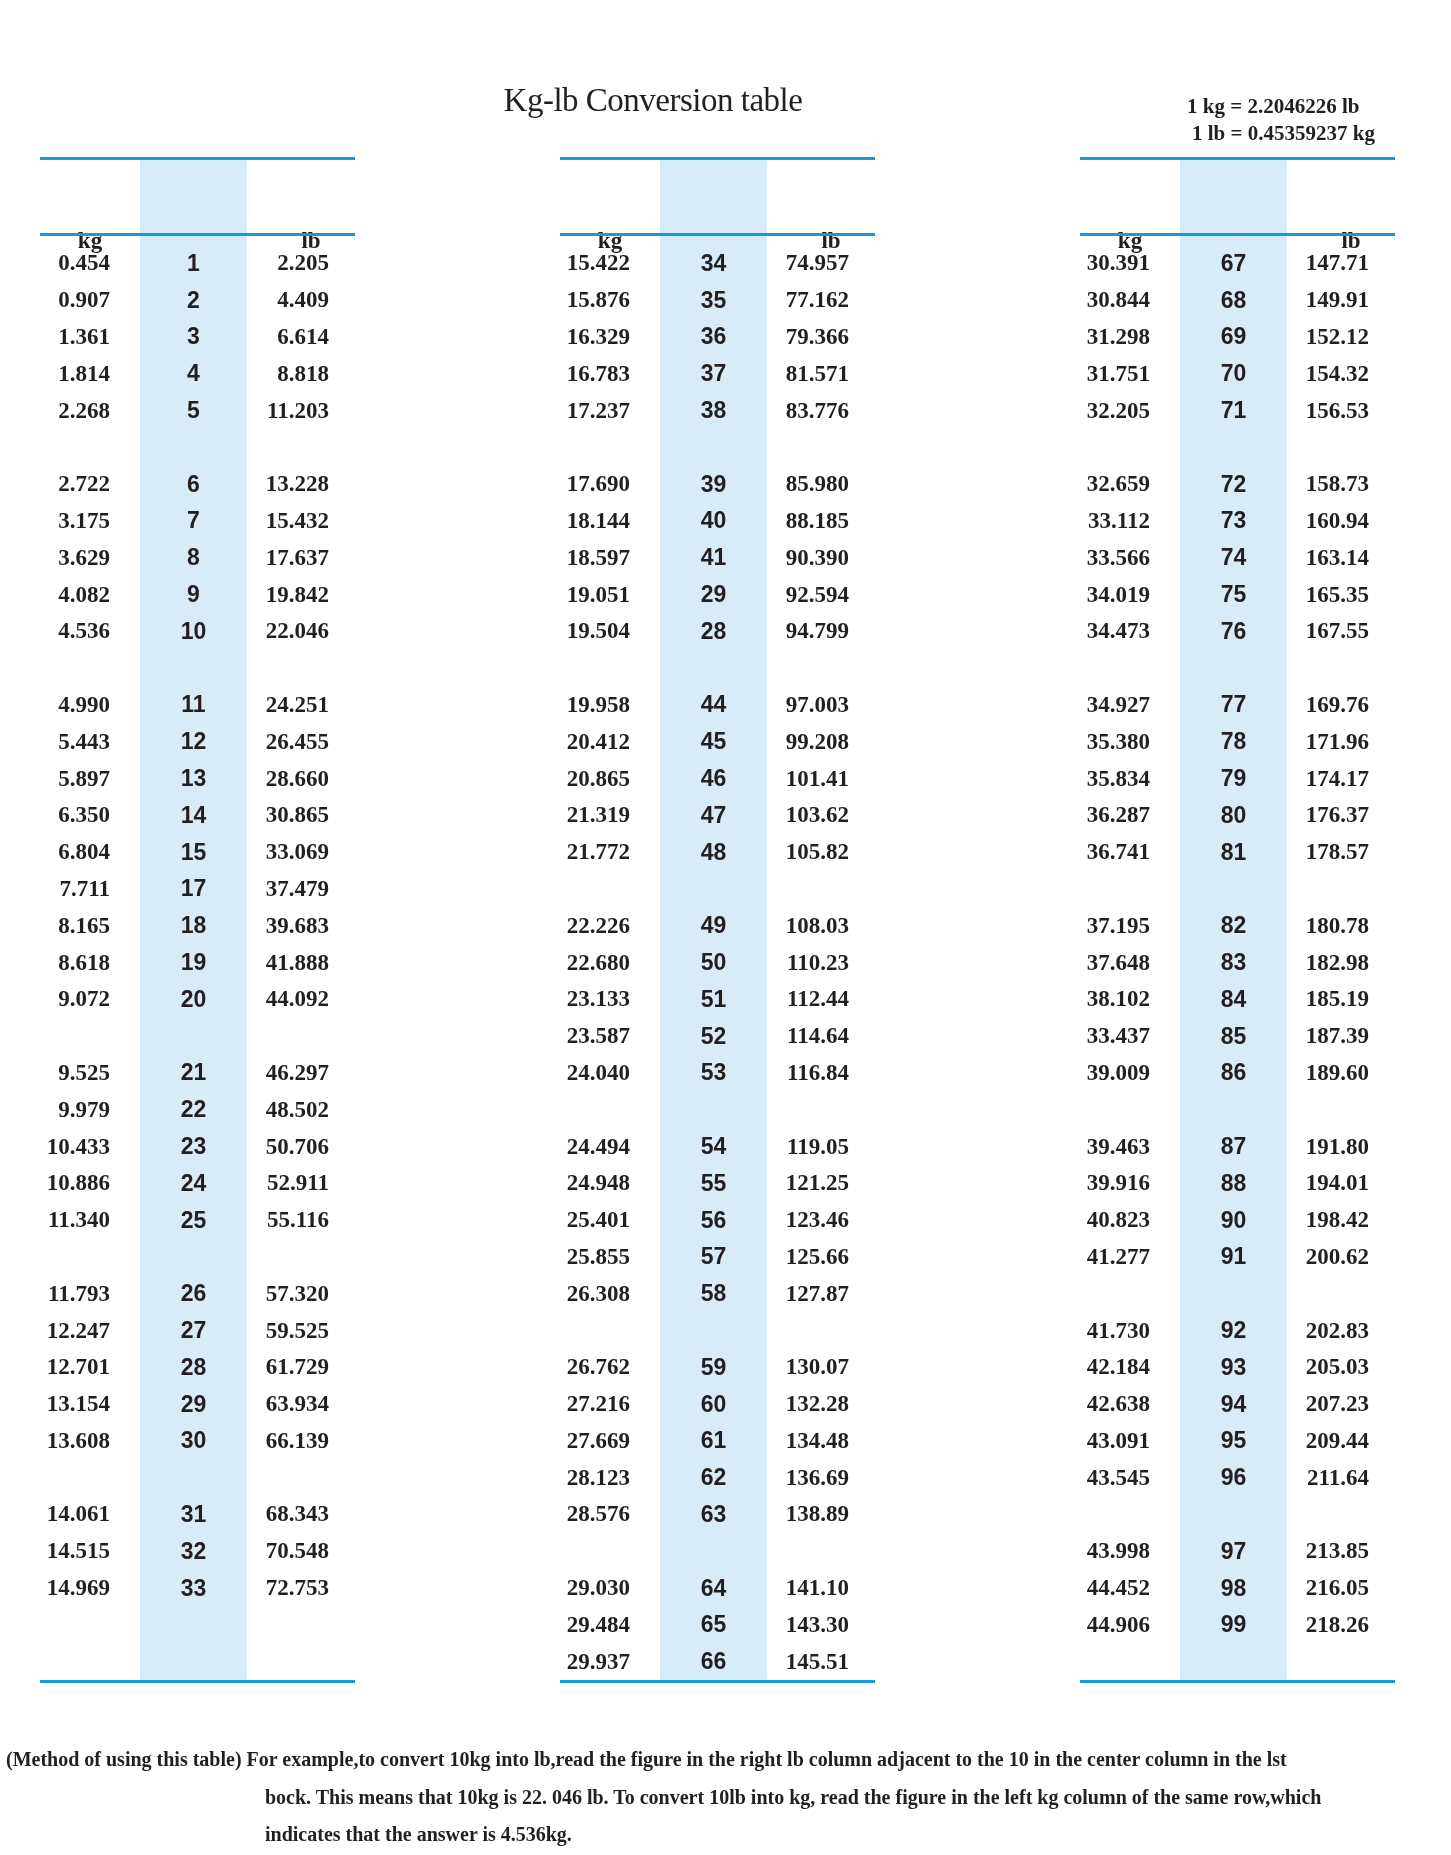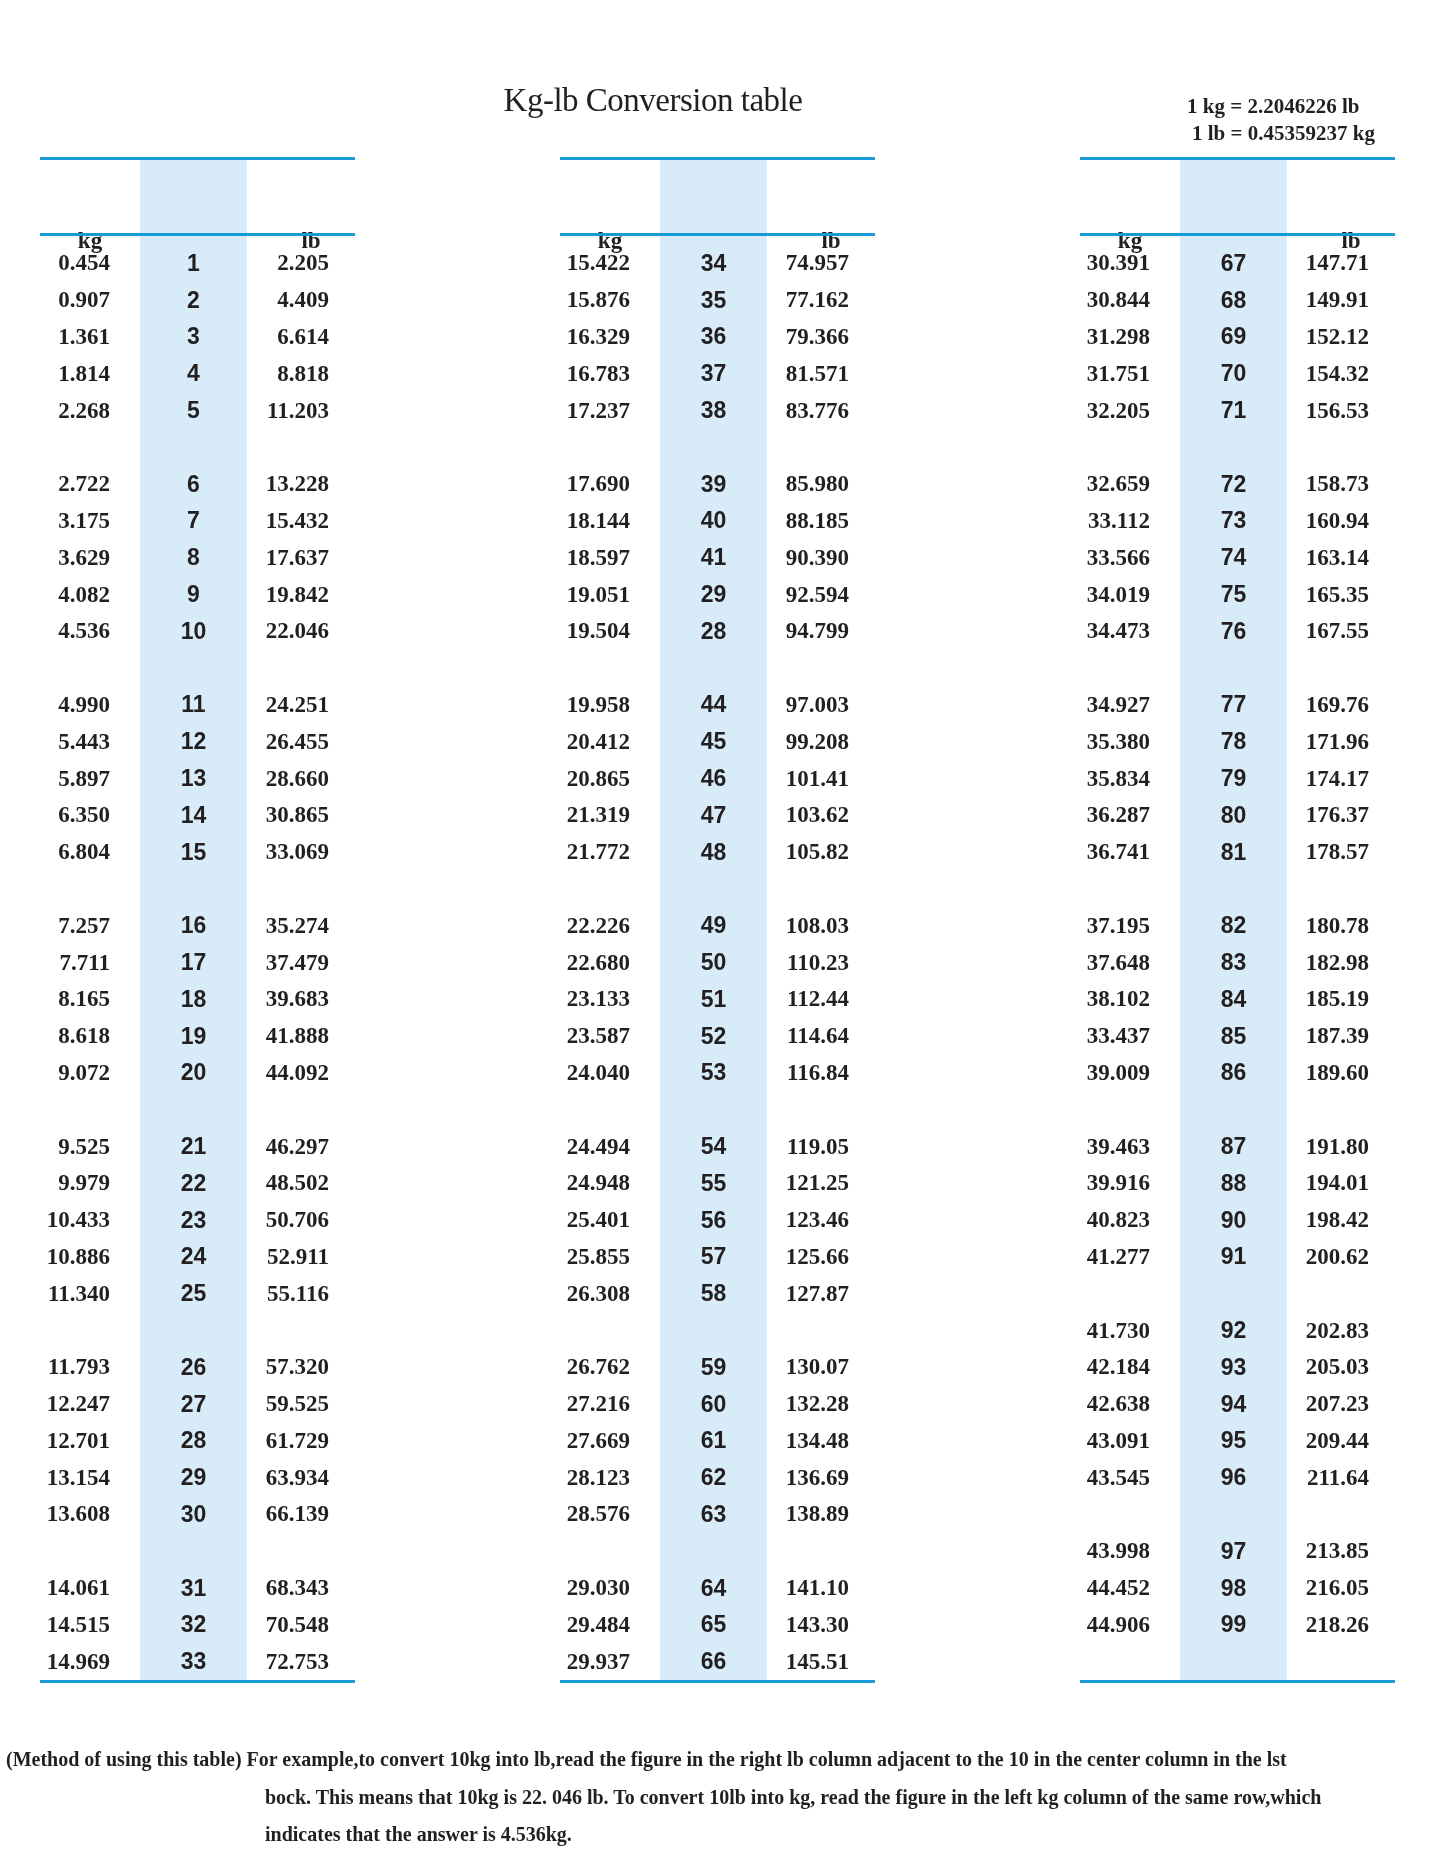--- a/index.html
+++ b/index.html
@@ -148,25 +148,20 @@
         <div class="trow">
           <span class="kgv">6.350</span>
           <span class="numv">14</span>
           <span class="lbv">30.865</span>
         </div>
         <div class="trow">
           <span class="kgv">6.804</span>
           <span class="numv">15</span>
           <span class="lbv">33.069</span>
         </div>
-        <div class="trow grp">
-          <span class="kgv">7.257</span>
-          <span class="numv">16</span>
-          <span class="lbv">35.274</span>
-        </div>
         <div class="trow">
           <span class="kgv">7.711</span>
           <span class="numv">17</span>
           <span class="lbv">37.479</span>
         </div>
         <div class="trow">
           <span class="kgv">8.165</span>
           <span class="numv">18</span>
           <span class="lbv">39.683</span>
         </div>

